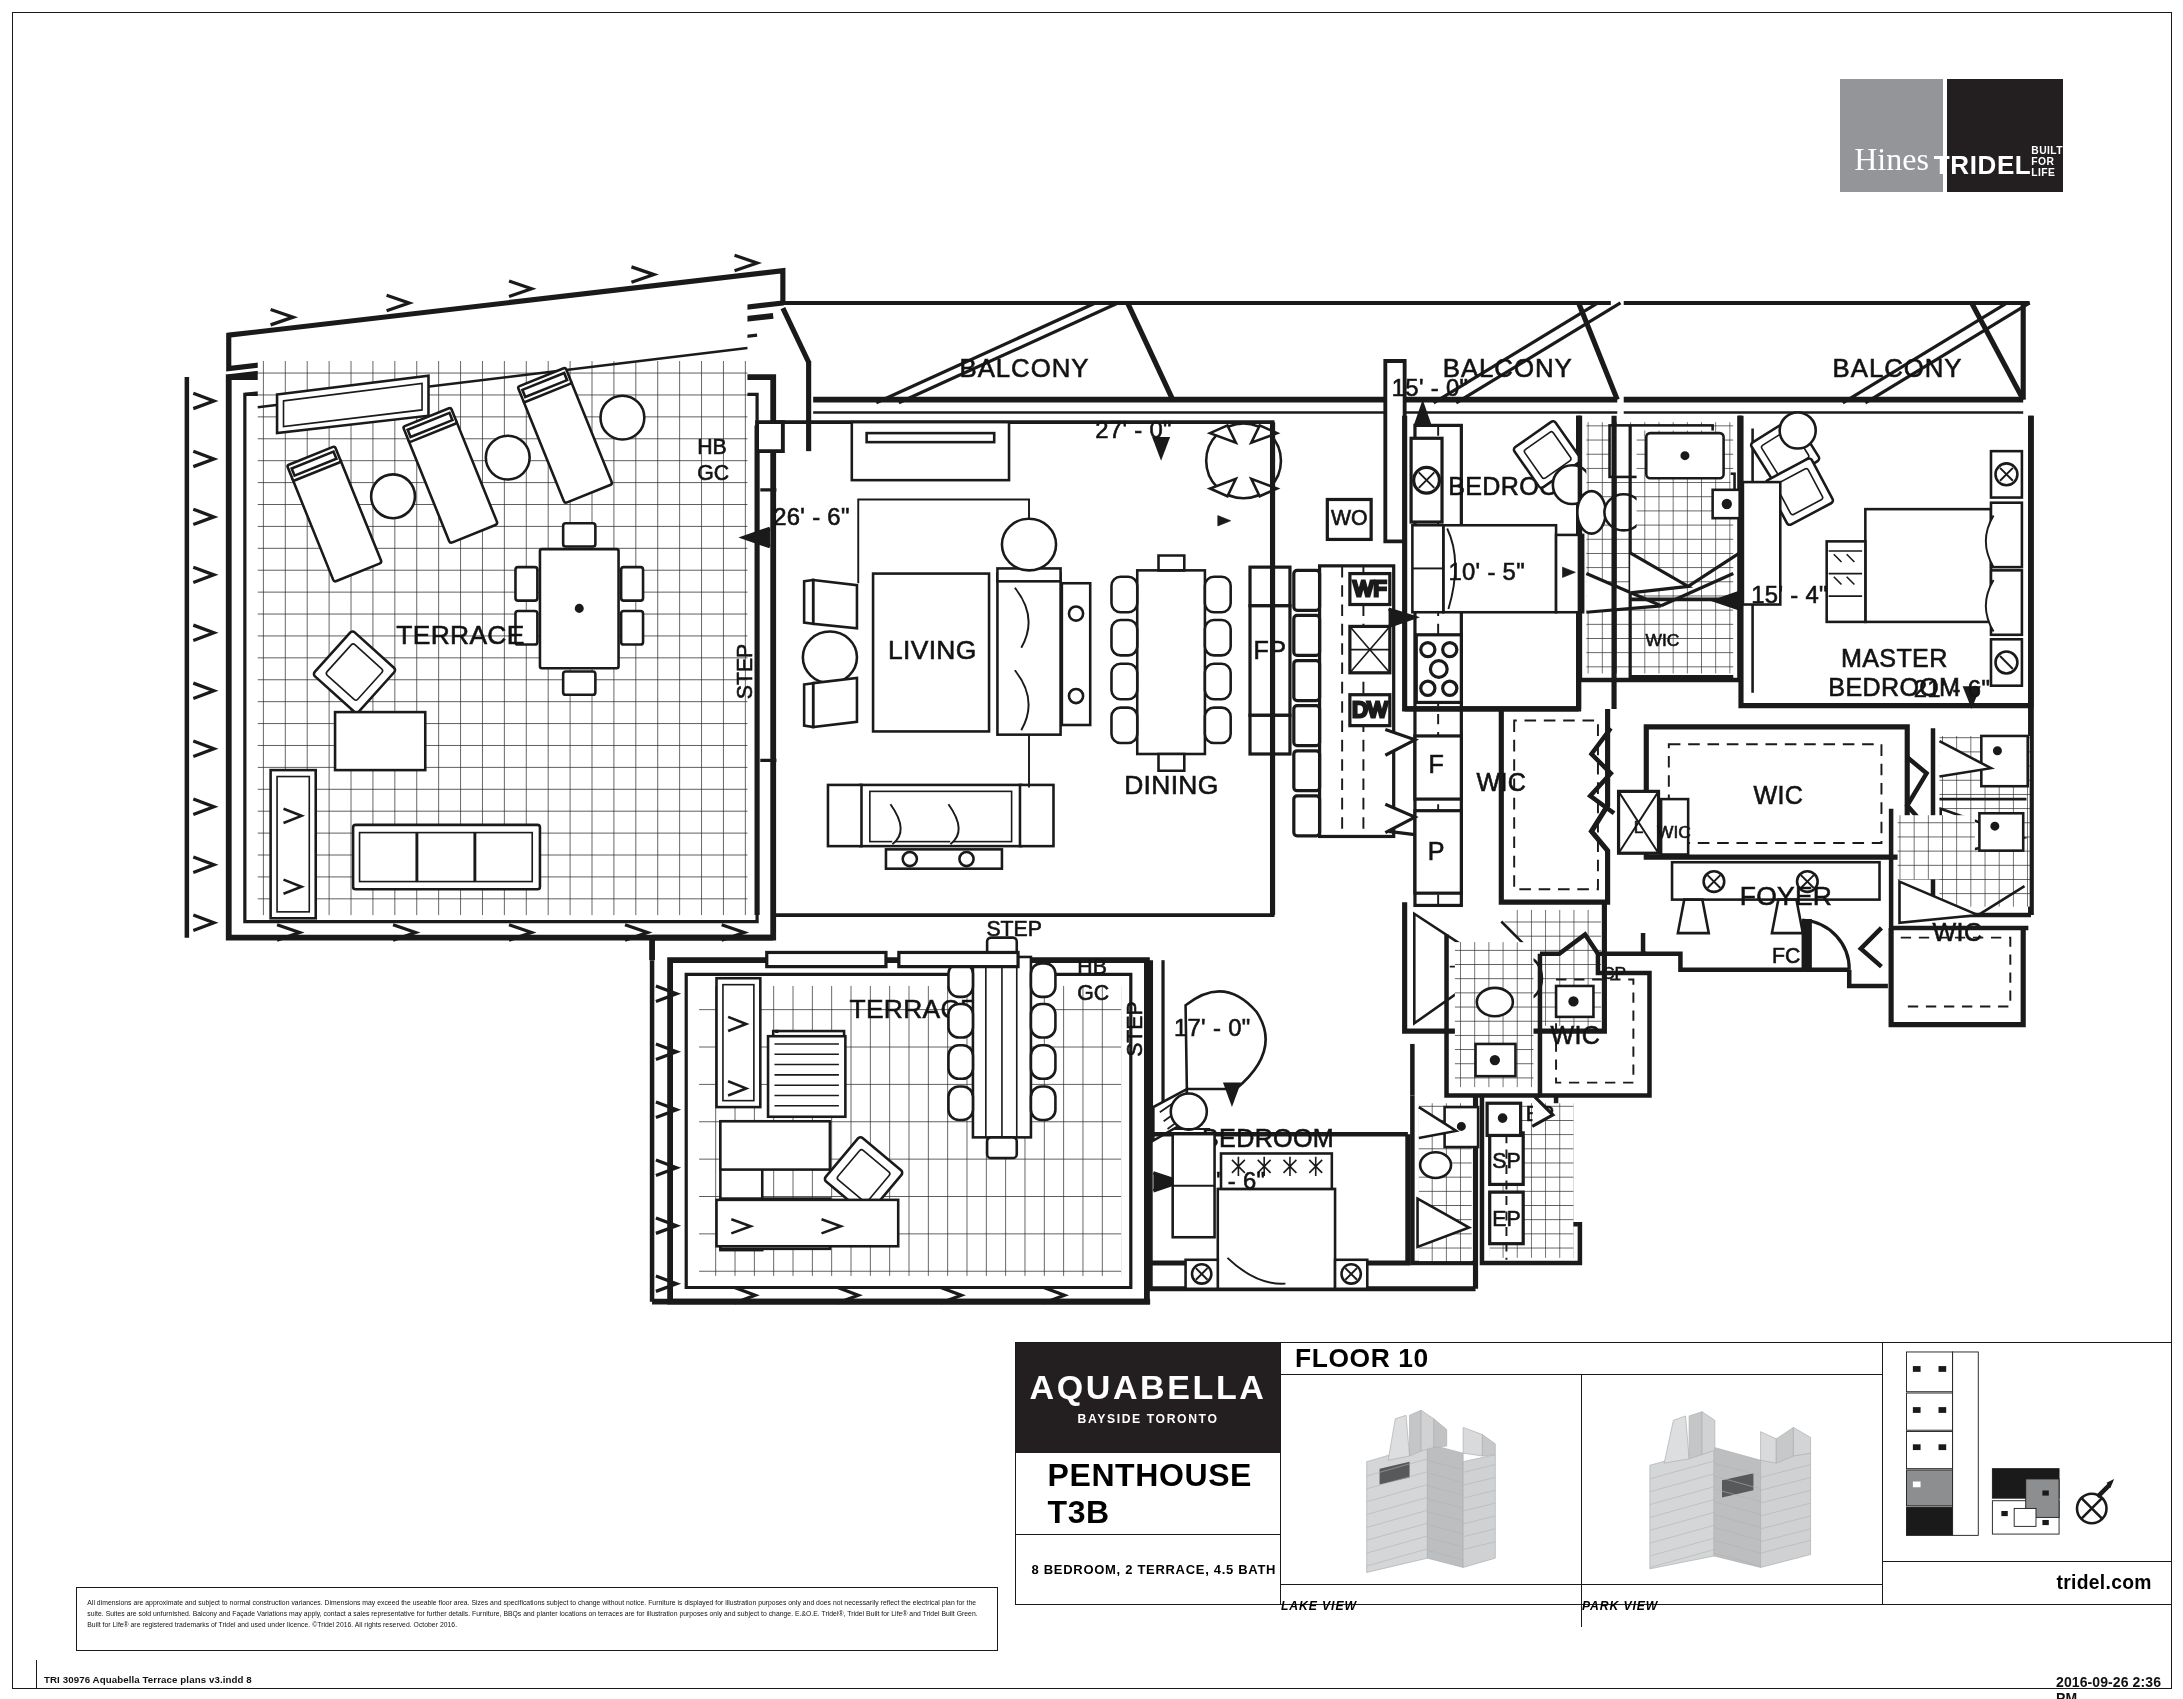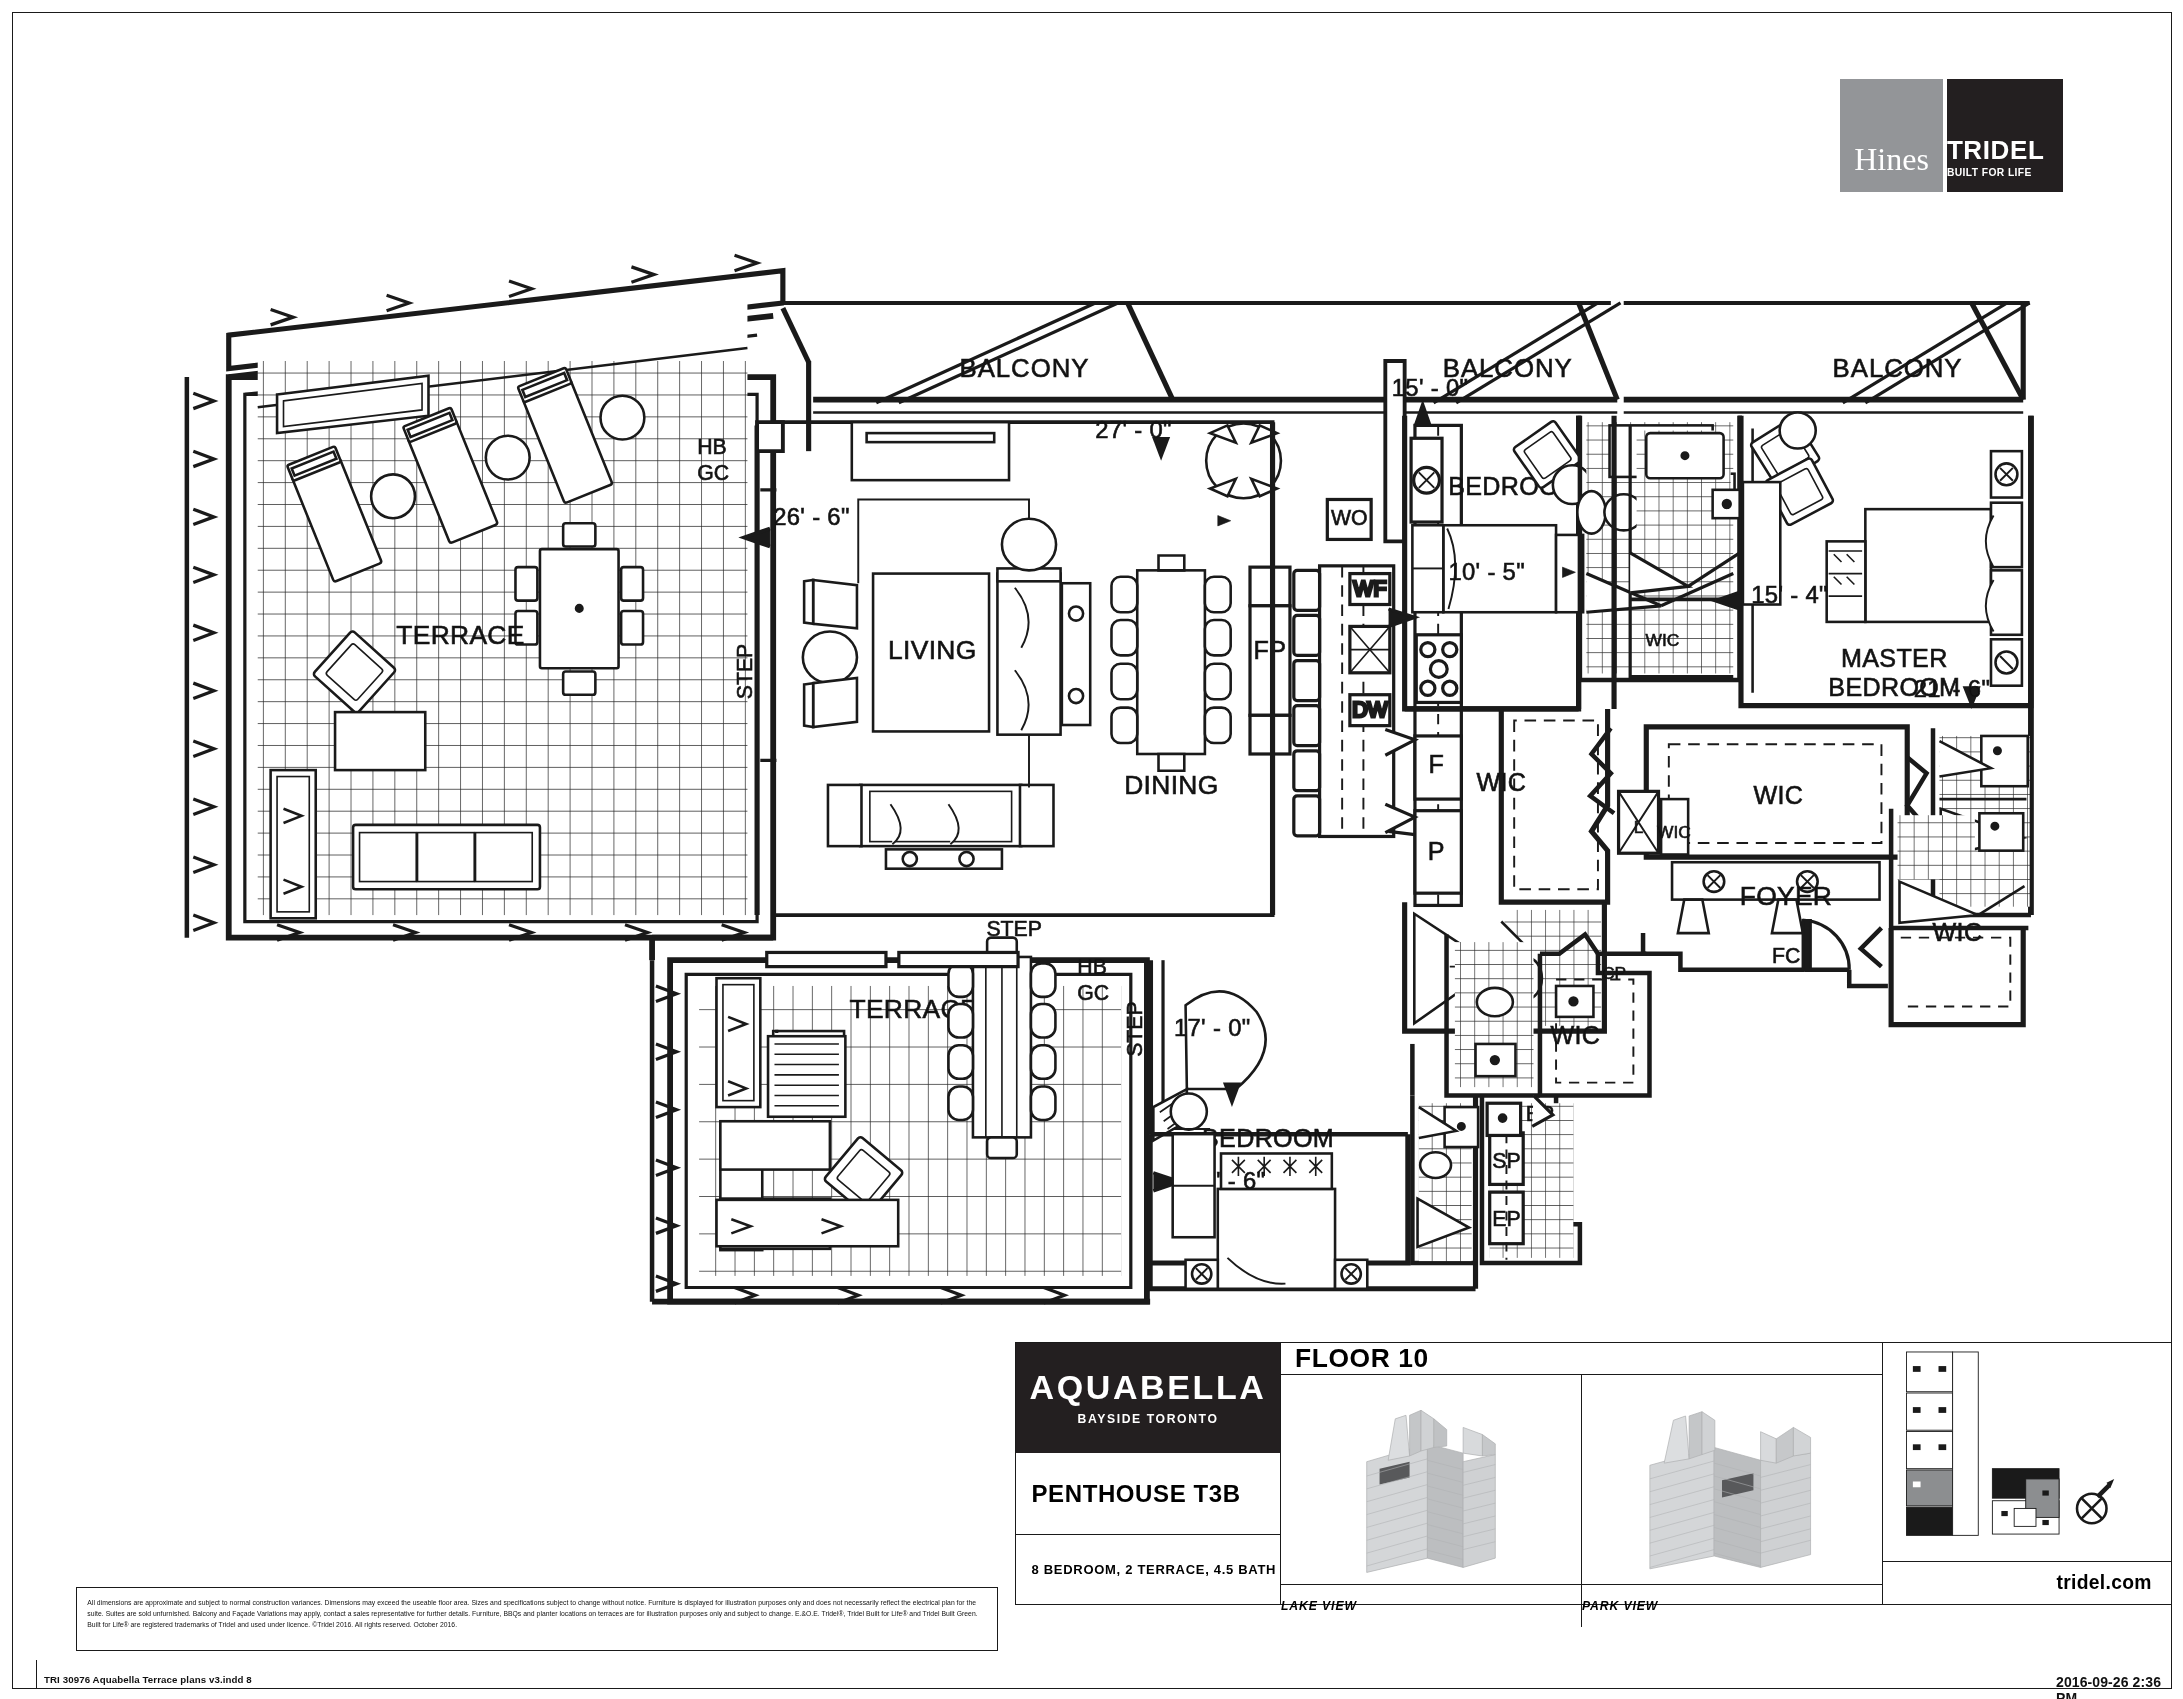--- a/index.html
+++ b/index.html
@@ -23,21 +23,21 @@
     width: 103px; height: 113px; background: #939598;
     display: flex; align-items: flex-end; justify-content: center;
     padding-bottom: 14px;
   }
   .logo-hines span {
     font-family: "Liberation Serif", serif; color: #fff;
     font-size: 32px; letter-spacing: 0px;
   }
   .logo-tridel {
     width: 116px; height: 113px; background: #231f20; margin-left: 3.9px;
-    display: flex; flex-direction: column; align-items: flex-start; justify-content: flex-end;
+    display: flex; align-items: flex-end; justify-content: flex-end;
     padding-bottom: 14px;
   }
   .logo-tridel .t1 {
     color: #fff; font-size: 26px; font-weight: bold; letter-spacing: 0.6px;
     line-height: 1; font-family: "Liberation Sans", sans-serif;
   }
   .logo-tridel .t2 {
     color: #fff; font-size: 10.3px; font-weight: bold; letter-spacing: 0.4px;
     margin-top: 4.5px; font-family: "Liberation Sans", sans-serif;
   }
@@ -62,21 +62,21 @@
     font-family: "Liberation Sans", sans-serif; line-height: 1;
   }
   .tb-brand .bt {
     color: #fff; font-size: 12.2px; font-weight: bold; letter-spacing: 1.6px;
     margin-top: 7.7px;
   }
   .tb-unit {
     height: 82px; border-bottom: 1.9px solid #1a1a1a;
     display: flex; align-items: center; padding-left: 15.5px;
   }
-  .tb-unit span { font-size: 24px; font-weight: bold; letter-spacing: 0.6px; }
+  .tb-unit span { font-size: 32px; font-weight: bold; letter-spacing: 0.6px; margin-left: 16px; }
   .tb-desc { flex: 1; display: flex; align-items: center; padding-left: 15.5px; }
   .tb-desc span { font-size: 13px; font-weight: bold; letter-spacing: 0.7px; }
 
   .tb-mid { flex: 1; display: flex; flex-direction: column; }
   .tb-floor { height: 59px; border-bottom: 1.9px solid #1a1a1a; display: flex; align-items: center; padding-left: 14px; }
   .tb-floor span { font-size: 26.4px; font-weight: bold; letter-spacing: 0.6px; }
   .tb-renders { flex: 1; display: flex; }
   .tb-rend-cell { flex: 1; display: flex; flex-direction: column; }
   .tb-rend-cell.bordered { border-right: 1.9px solid #1a1a1a; }
   .tb-rend-img { flex: 1; position: relative; overflow: hidden; }

